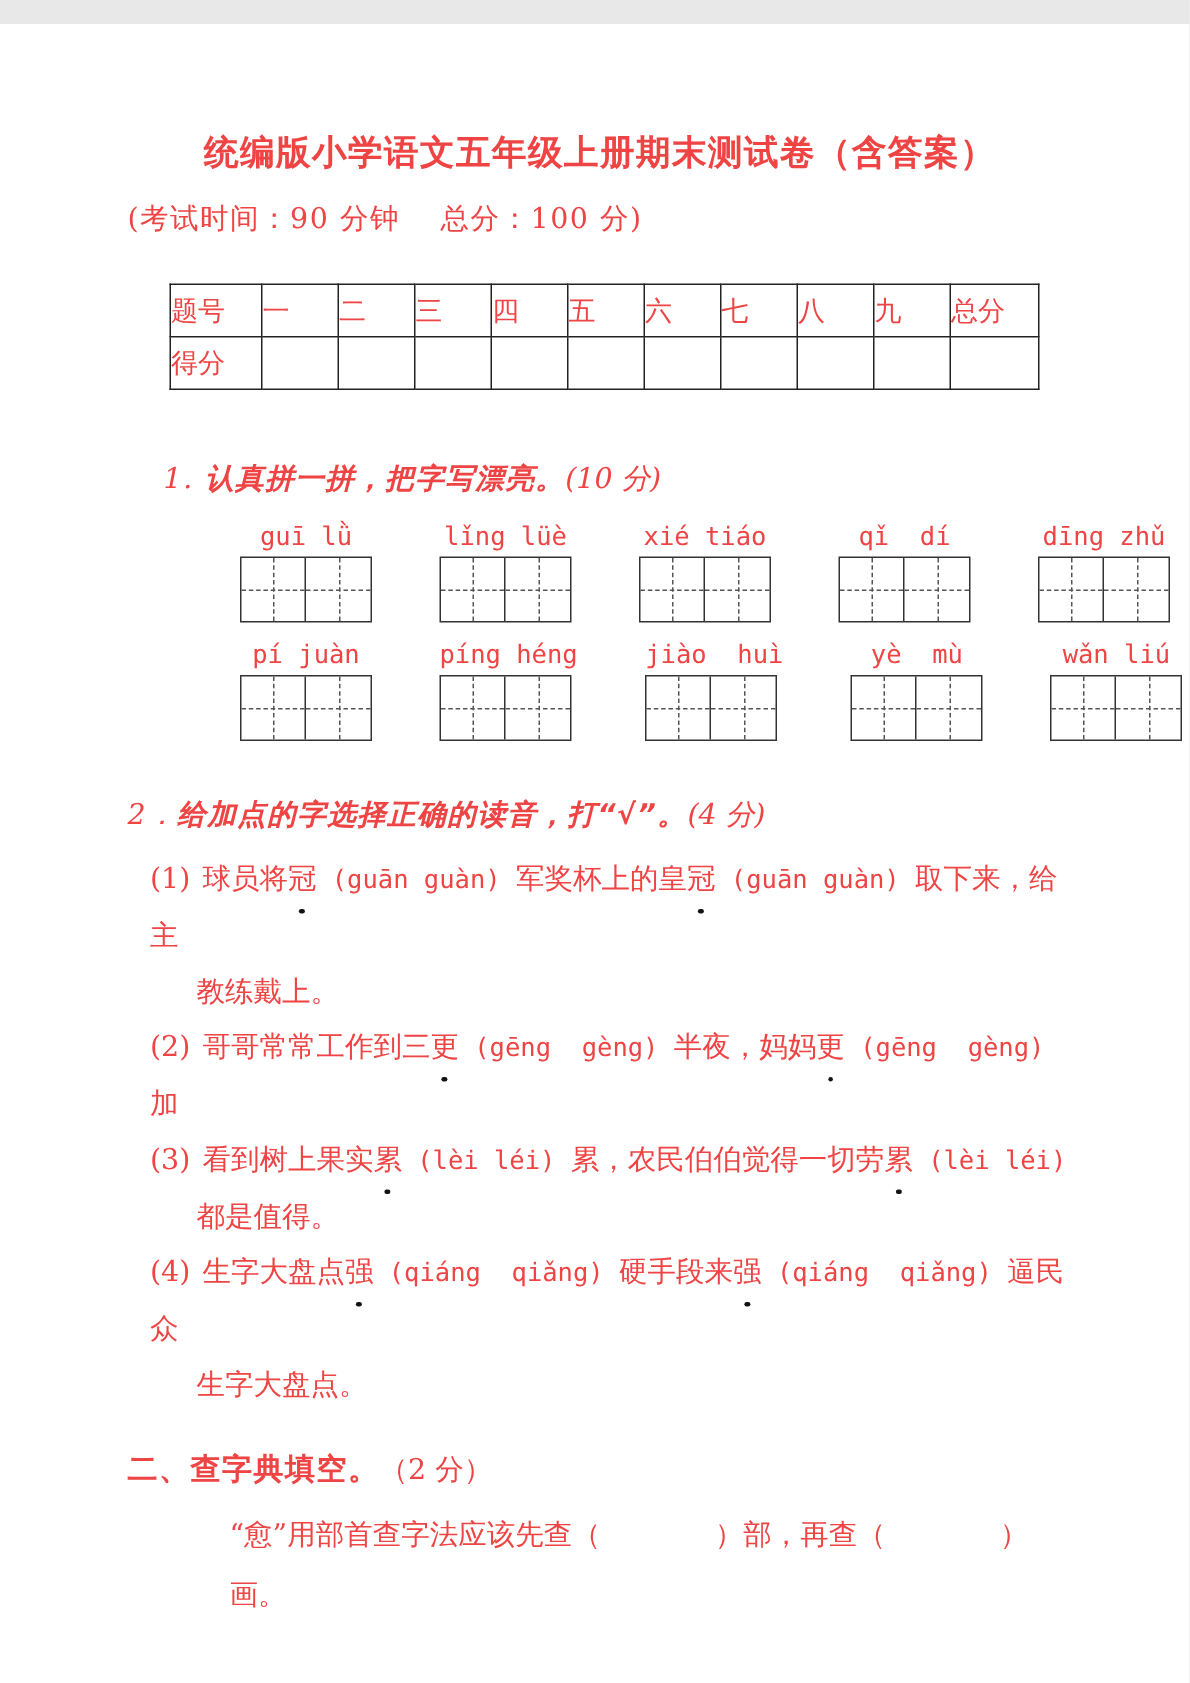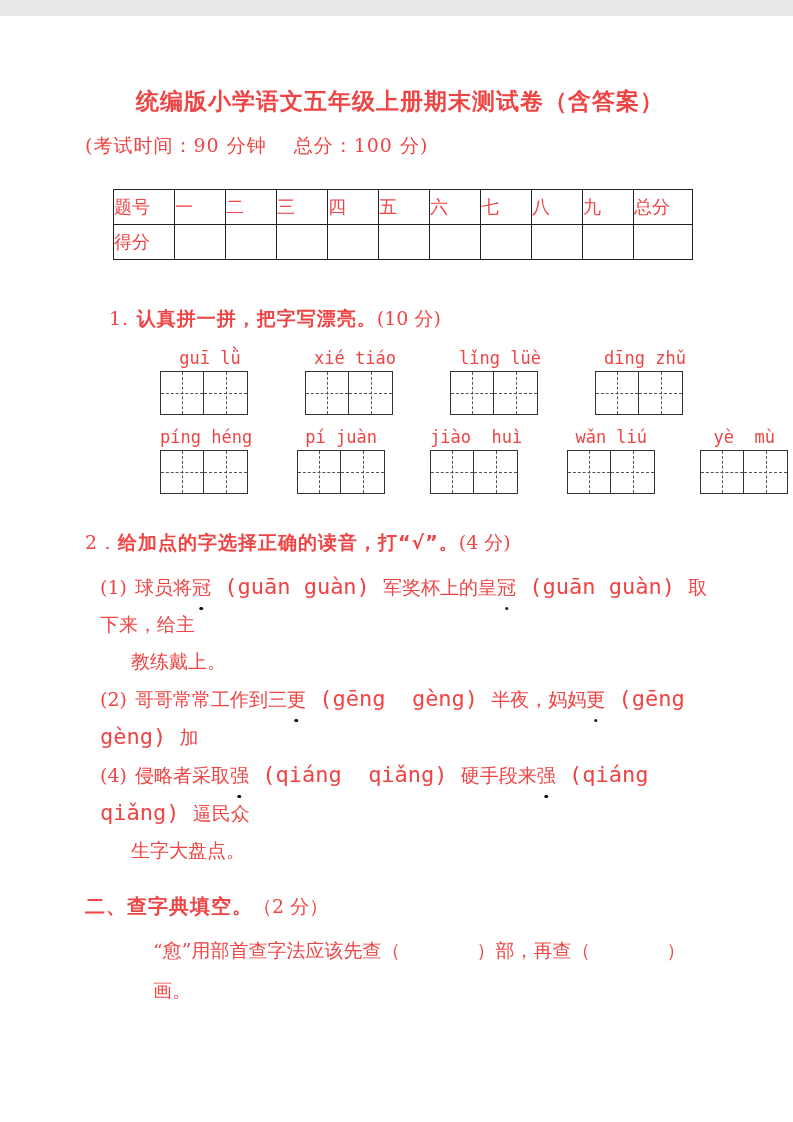--- a/index.html
+++ b/index.html
@@ -27,21 +27,21 @@
   .sec-h{
     font-family:"DejaVu Sans","Liberation Sans",sans-serif;
     font-weight:700;font-size:20px;margin:0 0 14px 0;letter-spacing:1px;
   }
   .sec-h .score, .sub-h .score{
     font-family:"DejaVu Serif","Liberation Serif",serif;
     font-weight:400;font-size:19px;letter-spacing:0;
   }
   .sub-h{
     font-family:"DejaVu Sans","Liberation Sans",sans-serif;
-    font-weight:700;font-size:19px;margin:0 0 16px 24px;letter-spacing:1px;
+    font-weight:700;font-size:19px;margin:0 0 16px 24px;letter-spacing:1px;font-style:italic;
   }
   .sub-h .qnum{font-family:"DejaVu Serif","Liberation Serif",serif;font-weight:400;}
   .q2-h{margin-left:0;margin-top:36px;margin-bottom:12px;}
   
   .grid-row{display:flex;margin-left:50px;margin-bottom:12px;}
   .grid-col{width:108px;margin-right:20px;padding-left:25px;}
   .py-label{
     font-family:"DejaVu Sans Mono","Liberation Mono",monospace;
     font-size:17px;text-align:center;white-space:pre;margin-bottom:3px;
   }
@@ -54,21 +54,21 @@
   .tzg-cell::after{
     content:"";position:absolute;top:50%;left:0;right:0;border-top:1px dashed #555;
   }
   
   .q2-item{margin-left:15px;font-size:19px;line-height:37px;}
   .q2-line1{white-space:pre-wrap;}
   .q2-line2{padding-left:31px;}
   .q2-item .num{margin-right:8px;}
   .py{
     font-family:"DejaVu Sans Mono","Liberation Mono",monospace;
-    font-size:22px;
+    font-size:17px;
   }
   .dot-char{position:relative;display:inline-block;}
   .dot-char::after{
     content:"";position:absolute;left:50%;transform:translateX(-50%);
     bottom:-4px;width:3.5px;height:3.5px;background:#141414;border-radius:50%;
   }
   
   .sec2-h{margin-top:24px;margin-bottom:10px;}
   .sec2-line{font-size:19px;line-height:40px;white-space:pre-wrap;}
   .ind1{padding-left:68px;}
@@ -120,96 +120,107 @@
 
   <div class="grid-row">
     <div class="grid-col">
       <div class="py-label">guī lǜ</div>
       <div class="tzg">
           <div class="tzg-cell first"></div>
           <div class="tzg-cell"></div>
         </div>
     </div>
     <div class="grid-col">
+      <div class="py-label">lǐng lüè</div>
+      <div class="tzg">
+          <div class="tzg-cell first"></div>
+          <div class="tzg-cell"></div>
+        </div>
+    </div>
+    <div class="grid-col">
       <div class="py-label">xié tiáo</div>
       <div class="tzg">
           <div class="tzg-cell first"></div>
           <div class="tzg-cell"></div>
         </div>
     </div>
     <div class="grid-col">
-      <div class="py-label">lǐng lüè</div>
+      <div class="py-label">qǐ  dí</div>
       <div class="tzg">
           <div class="tzg-cell first"></div>
           <div class="tzg-cell"></div>
         </div>
     </div>
     <div class="grid-col">
       <div class="py-label">dīng zhǔ</div>
       <div class="tzg">
           <div class="tzg-cell first"></div>
           <div class="tzg-cell"></div>
         </div>
     </div>
   </div>
 
   <div class="grid-row">
     <div class="grid-col">
+      <div class="py-label">pí juàn</div>
+      <div class="tzg">
+          <div class="tzg-cell first"></div>
+          <div class="tzg-cell"></div>
+        </div>
+    </div>
+    <div class="grid-col">
       <div class="py-label">píng héng</div>
       <div class="tzg">
           <div class="tzg-cell first"></div>
           <div class="tzg-cell"></div>
         </div>
     </div>
     <div class="grid-col">
-      <div class="py-label">pí juàn</div>
-      <div class="tzg">
-          <div class="tzg-cell first"></div>
-          <div class="tzg-cell"></div>
-        </div>
-    </div>
-    <div class="grid-col">
       <div class="py-label">jiào  huì</div>
       <div class="tzg">
           <div class="tzg-cell first"></div>
           <div class="tzg-cell"></div>
         </div>
     </div>
     <div class="grid-col">
+      <div class="py-label">yè  mù</div>
+      <div class="tzg">
+          <div class="tzg-cell first"></div>
+          <div class="tzg-cell"></div>
+        </div>
+    </div>
+    <div class="grid-col">
       <div class="py-label">wǎn liú</div>
-      <div class="tzg">
-          <div class="tzg-cell first"></div>
-          <div class="tzg-cell"></div>
-        </div>
-    </div>
-    <div class="grid-col">
-      <div class="py-label">yè  mù</div>
       <div class="tzg">
           <div class="tzg-cell first"></div>
           <div class="tzg-cell"></div>
         </div>
     </div>
   </div>
 
   <div class="sub-h q2-h">
     <span class="qnum">2．</span><span>给加点的字选择正确的读音，打“√”。</span><span class="score">(4 分)</span>
   </div>
 
   <div class="q2-item">
     <div class="q2-line1"><span class="num">(1)</span><span><span>球员将</span><span class="dot-char">冠</span><span class="py"> (guān guàn) </span><span>军奖杯上的皇</span><span class="dot-char">冠</span><span class="py"> (guān guàn) </span><span>取下来，给主</span></span></div>
     <div class="q2-line2">教练戴上。</div>
   </div>
 
   <div class="q2-item">
     <div class="q2-line1"><span class="num">(2)</span><span><span>哥哥常常工作到三</span><span class="dot-char">更</span><span class="py"> (gēng  gèng) </span><span>半夜，妈妈</span><span class="dot-char">更</span><span class="py"> (gēng  gèng) </span><span>加</span></span></div>
   </div>
 
-
-  <div class="q2-item">
-    <div class="q2-line1"><span class="num">(4)</span><span><span>侵略者采取</span><span class="dot-char">强</span><span class="py"> (qiáng  qiǎng) </span><span>硬手段来</span><span class="dot-char">强</span><span class="py"> (qiáng  qiǎng) </span><span>逼民众</span></span></div>
+  <div class="q2-item">
+    <div class="q2-line1"><span class="num">(3)</span><span><span>看到树上果实</span><span class="dot-char">累</span><span class="py"> (lèi léi) </span><span>累，农民伯伯觉得一切劳</span><span class="dot-char">累</span><span class="py"> (lèi léi)</span></span></div>
+    <div class="q2-line2">都是值得。</div>
+  </div>
+
+  <div class="q2-item">
+    <div class="q2-line1"><span class="num">(4)</span><span><span>生字大盘点</span><span class="dot-char">强</span><span class="py"> (qiáng  qiǎng) </span><span>硬手段来</span><span class="dot-char">强</span><span class="py"> (qiáng  qiǎng) </span><span>逼民众</span></span></div>
     <div class="q2-line2">生字大盘点。</div>
   </div>
 
   <div class="sec-h sec2-h">
     <span>二、查字典填空。</span><span class="score">（2 分）</span>
   </div>
 
   <div class="sec2-line ind1">“愈”用部首查字法应该先查（　　　　）部，再查（　　　　）画。</div>
 
 </div>

